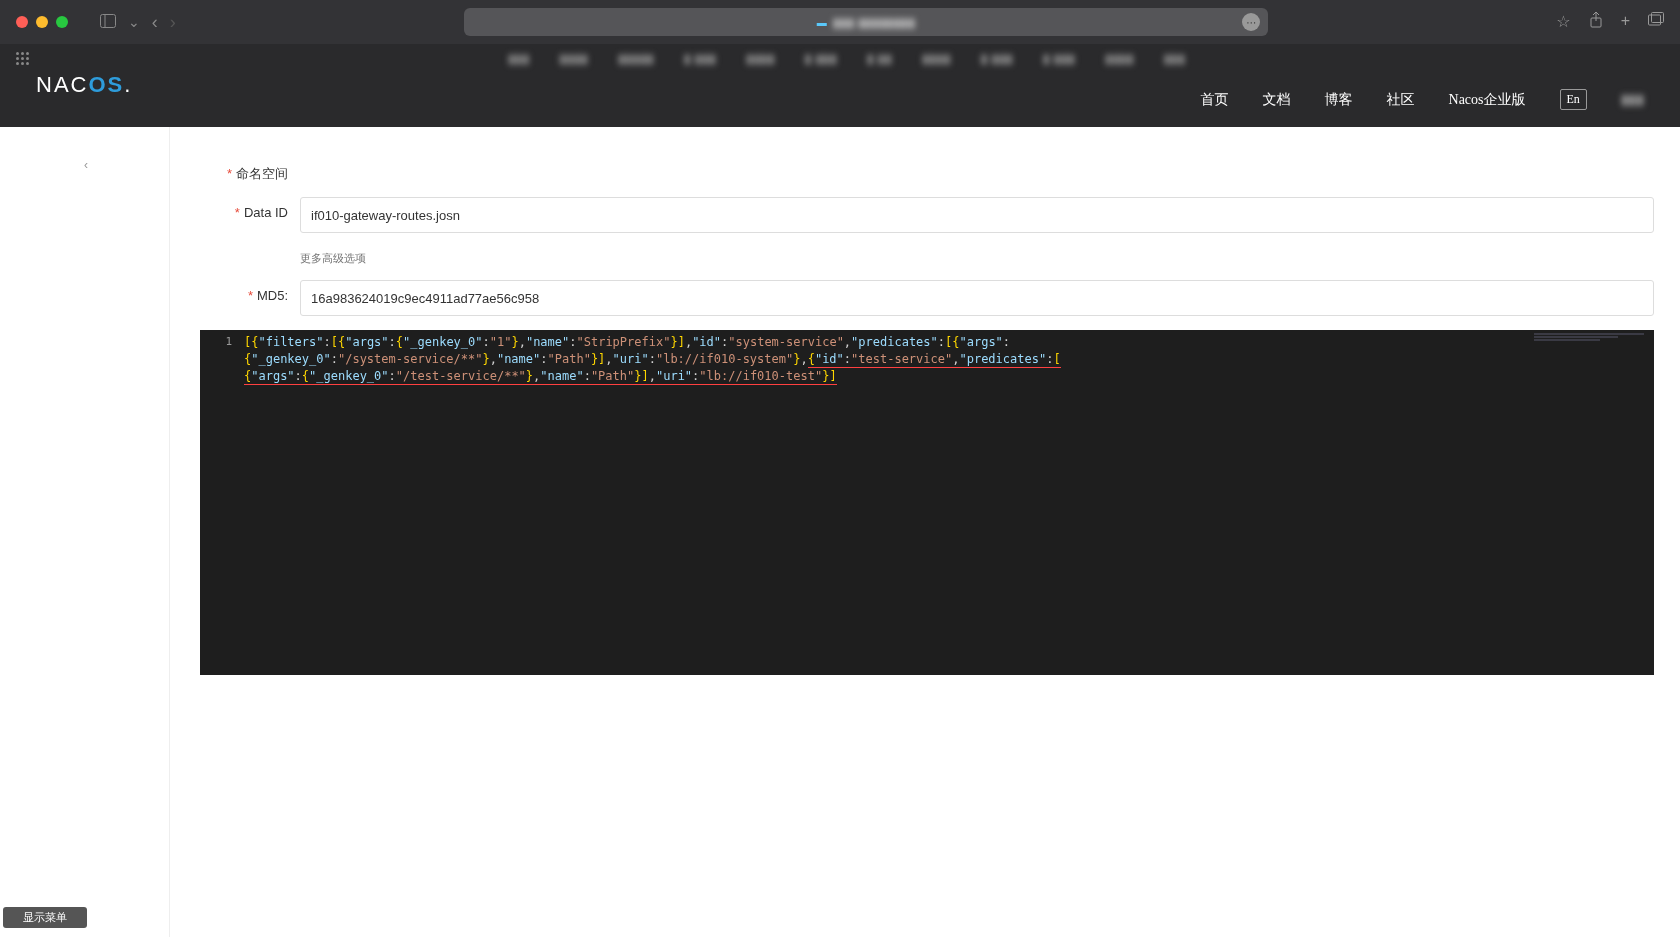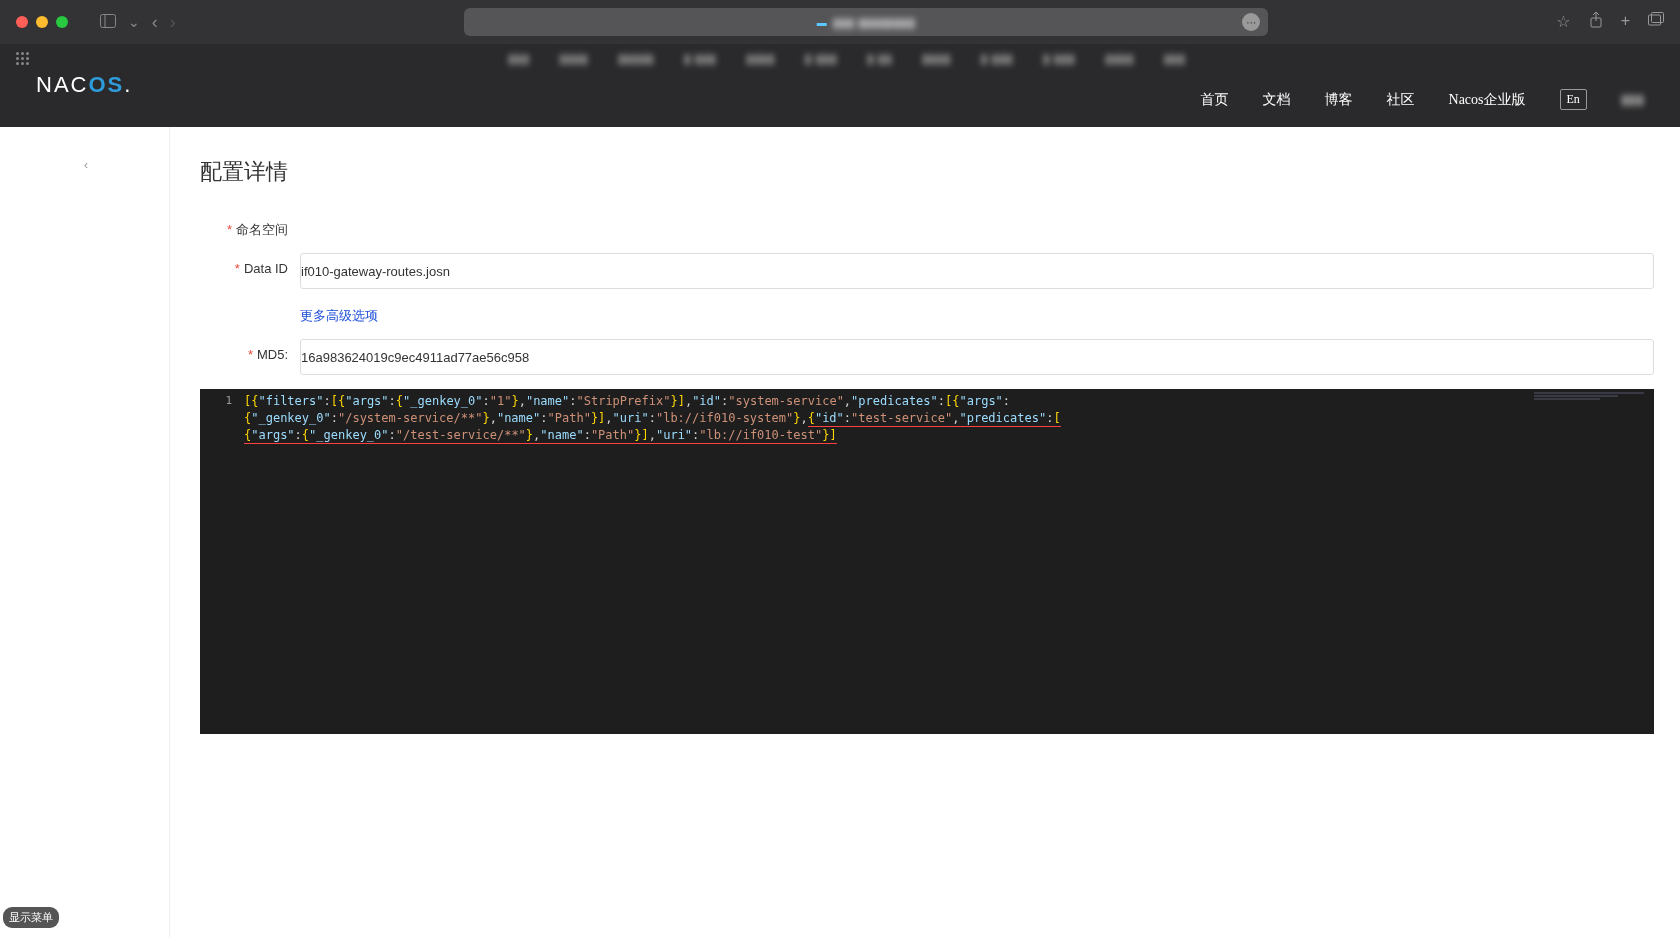--- a/index.html
+++ b/index.html
@@ -36,40 +36,40 @@
 .sidebar { width: 170px; border-right: 1px solid #eee; padding-top: 30px; position: relative; }
 .collapse-btn { position: absolute; top: 31px; right: 81px; color: #999; font-size: 12px; }
 
 .content { flex: 1; padding: 30px 26px 0 30px; overflow-y: auto; }
 .page-title { font-size: 22px; font-weight: 500; margin-bottom: 26px; color: #333; }
 
 .form-row { display: flex; margin-bottom: 14px; }
 .form-label { width: 100px; text-align: right; padding-right: 12px; padding-top: 8px; font-size: 13px; color: #333; }
 .req { color: #e74c3c; margin-right: 4px; }
 .form-field { flex: 1; }
-.text-input { width: 100%; height: 36px; border: 1px solid #ddd; border-radius: 3px; padding: 0 0; font-size: 13px; color: #333; }
+.text-input { width: 100%; height: 36px; border: 1px solid #ddd; border-radius: 3px; padding: 0 10px; font-size: 13px; color: #333; }
 .textarea-input { width: 100%; height: 48px; border: 1px solid #ddd; border-radius: 3px; padding: 8px 10px; font-size: 13px; resize: none; }
-.link-text { color: #1d4ed8; font-size: 13px; cursor: pointer; display: inline-block; padding-top: 4px; }
+.link-text { color: #737373; font-size: 11px; cursor: pointer; display: inline-block; padding-top: 4px; }
 
 
 .code-editor { background: #1e1e1e; min-height: 345px; font-family: Menlo, Consolas, monospace; font-size: 12px; line-height: 1.4; position: relative; display: flex; }
 .line-gutter { width: 40px; background: #1e1e1e; color: #999; text-align: right; padding: 4px 8px 0 0; font-size: 11px; }
 .code-content { flex: 1; padding: 4px 0 0 4px; white-space: pre-wrap; word-break: break-all; color: #d4d4d4; }
 .mini-map { width: 120px; background: #1e1e1e; padding-top: 3px; }
 .mini-line { height: 2px; background: #3a3a44; margin-bottom: 1px; width: 80%; }
 
 .tok-key { color: #9cdcfe; }
 .tok-str { color: #ce9178; }
 .tok-punc { color: #d4d4d4; }
 .tok-brace { color: #ffd700; }
 .tok-bracket { color: #ffd700; }
 .underline-red { border-bottom: 1px solid #ff4040; padding-bottom: 1px; }
 
 
-.bottom-tooltip { position: absolute; left: 3px; bottom: 9px; background: #555; color: #fff; font-size: 11px; padding: 3px 6px; border-radius: 9px; }
+.bottom-tooltip { position: absolute; left: 3px; bottom: 9px; background: #555; color: #fff; font-size: 11px; padding: 3px 20px; border-radius: 3px; }
 </style>
 </head>
 <body>
 
 <div class="browser-chrome">
   <div class="traffic-lights">
     <div class="tl tl-red"></div>
     <div class="tl tl-yellow"></div>
     <div class="tl tl-green"></div>
   </div>
@@ -147,21 +147,20 @@
     <span class="lang-box">En</span>
     <span style="filter:blur(3px);color:#aaa;">▮▮▮</span>
   </div>
 </div>
 
 <div class="main">
   <div class="sidebar">
     <span class="collapse-btn">‹</span>
   </div>
   <div class="content">
-    <h1 class="page-title">配置详情</h1>
 
     <div class="form-row">
       <div class="form-label"><span class="req">*</span><span>命名空间</span></div>
       <div class="form-field"></div>
     </div>
 
     <div class="form-row">
       <div class="form-label"><span class="req">*</span><span>Data ID</span></div>
       <div class="form-field">
         <input class="text-input" readonly="" value="if010-gateway-routes.josn" style="">

